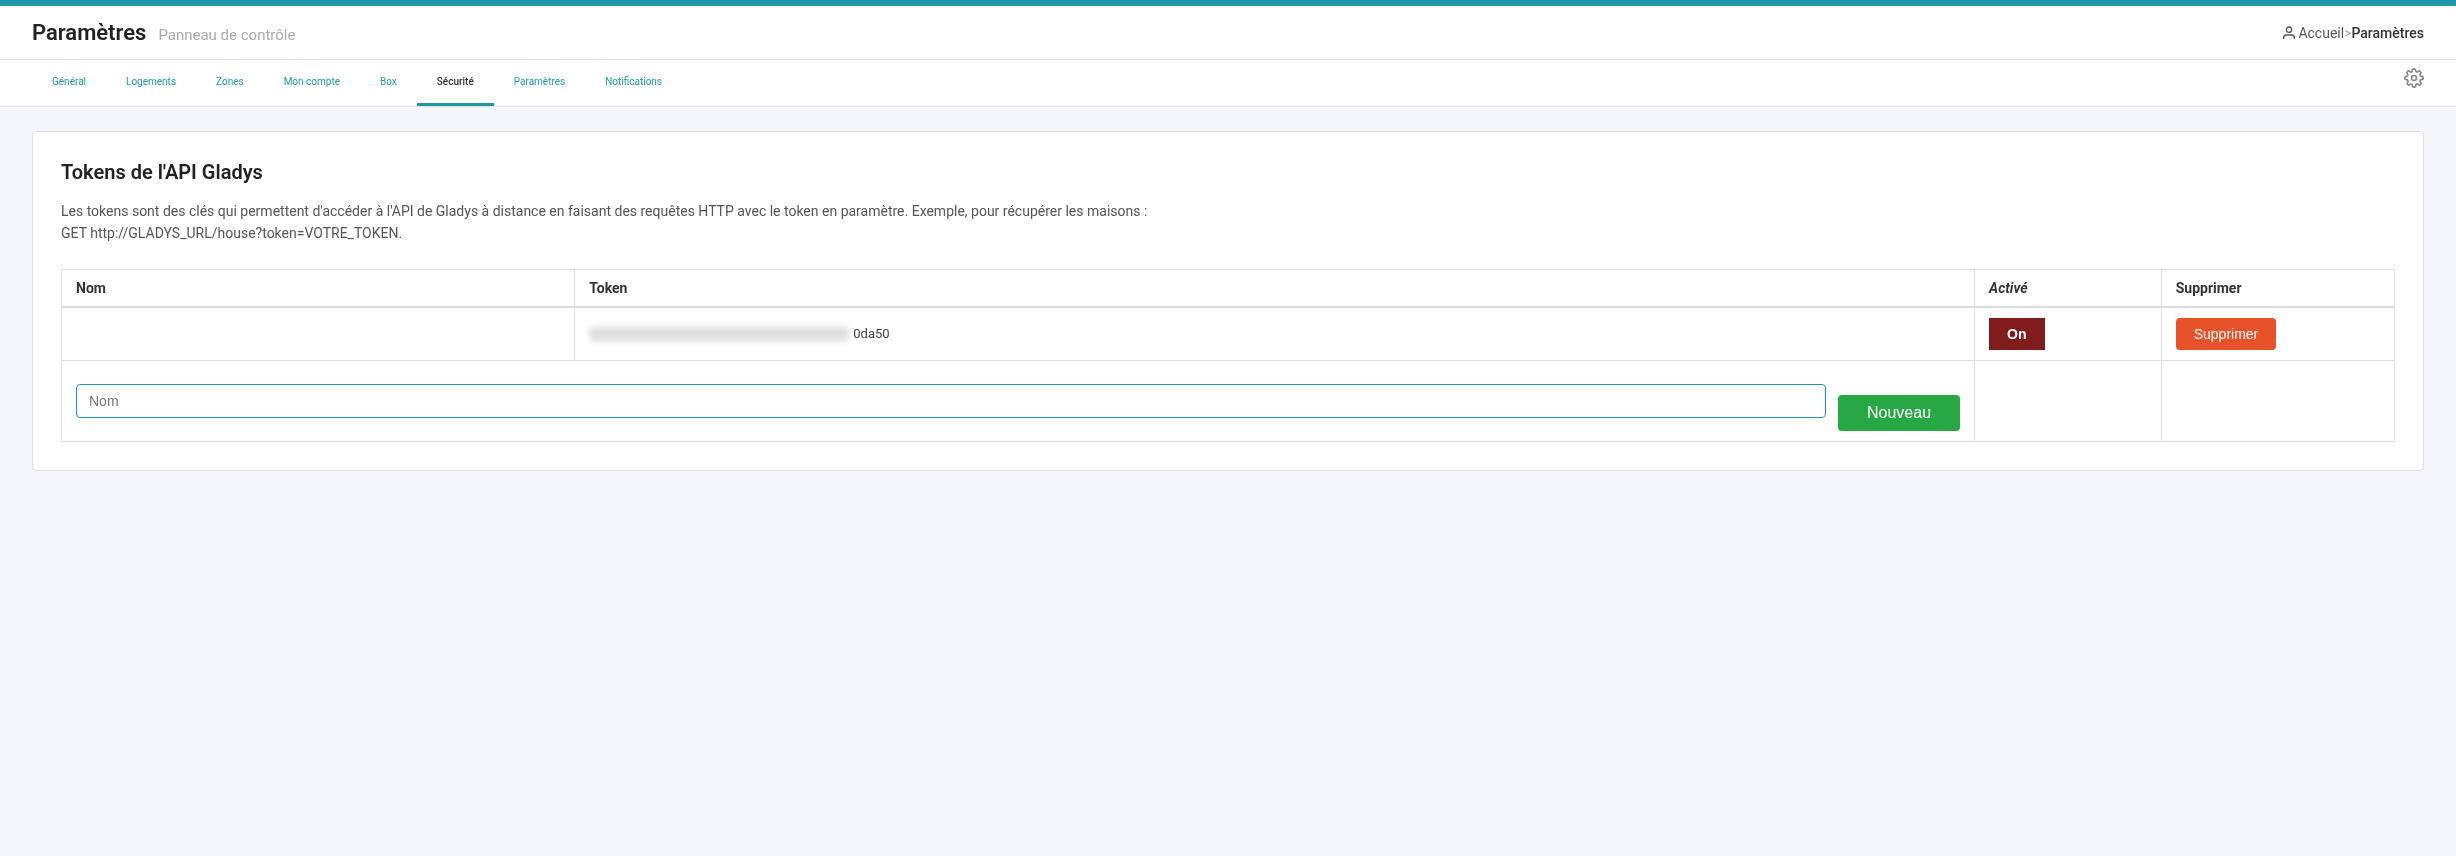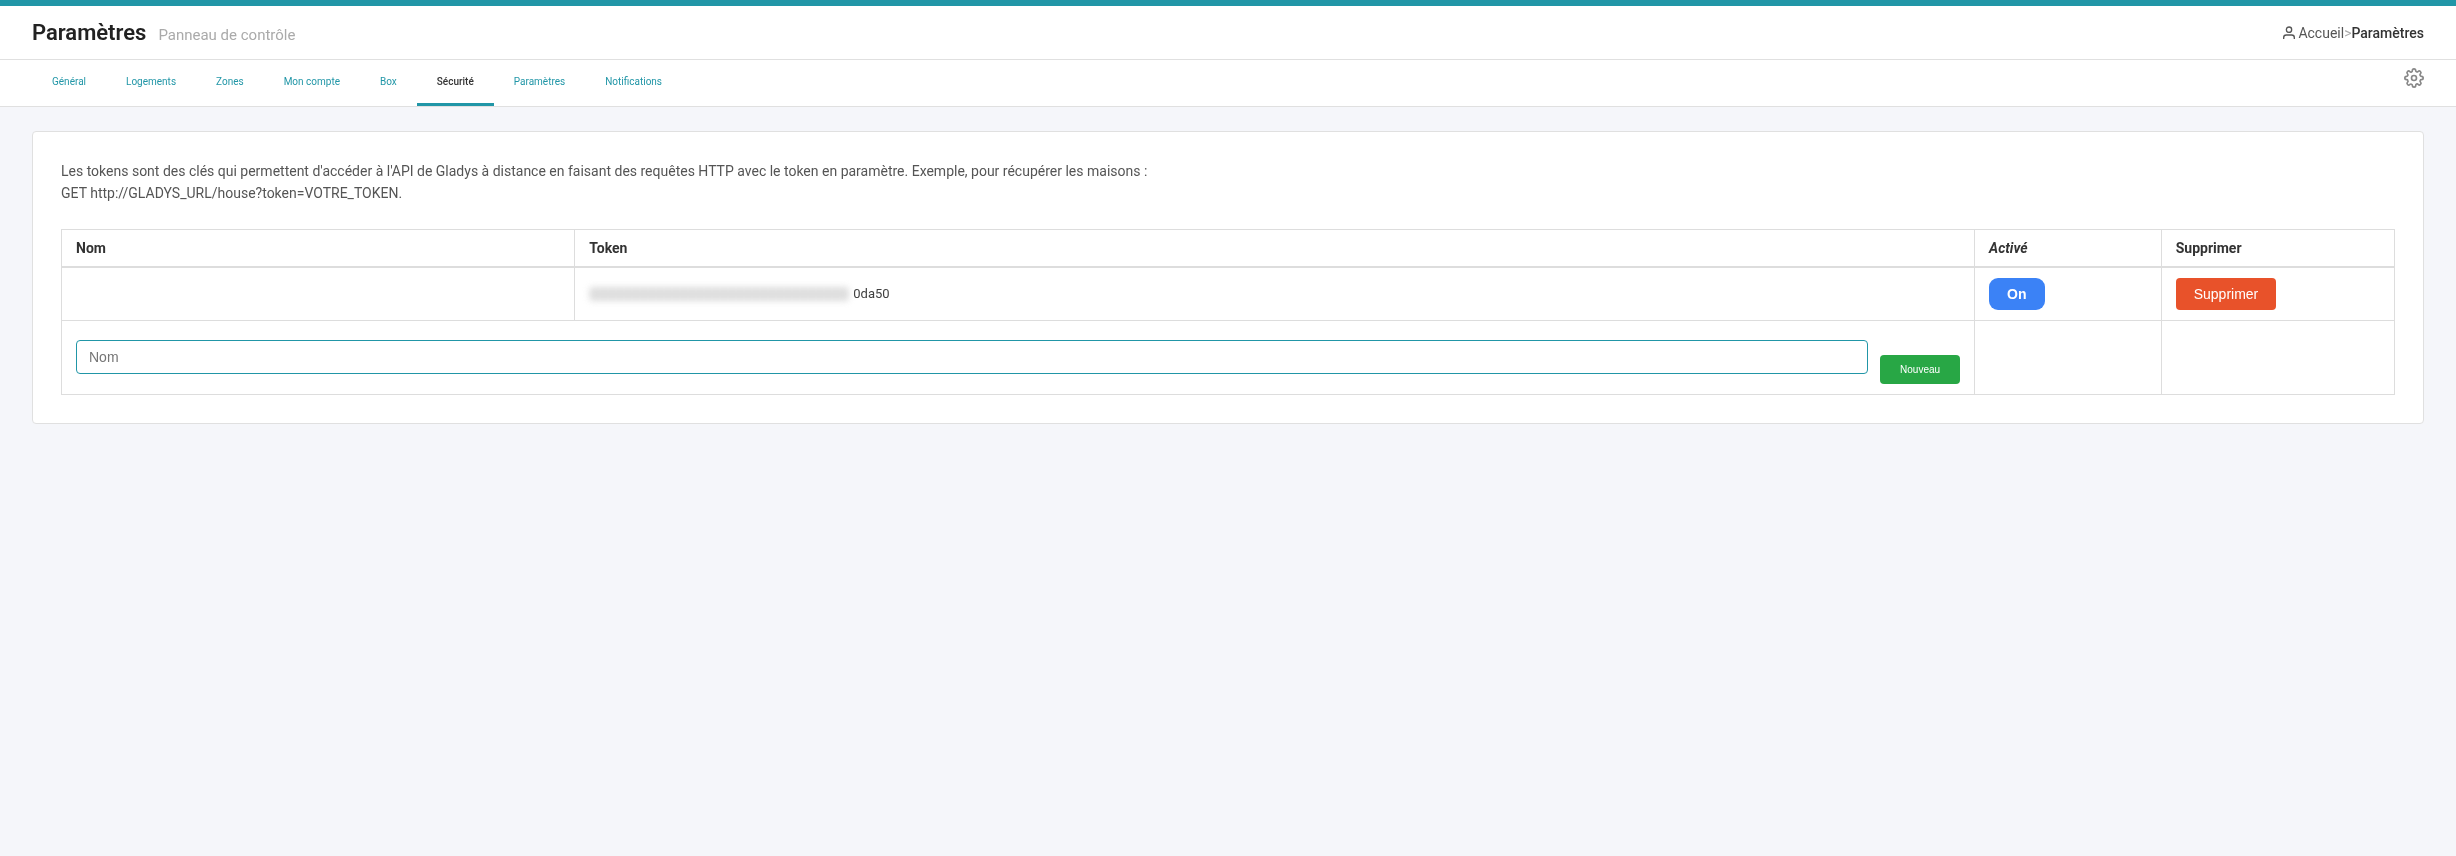--- a/index.html
+++ b/index.html
@@ -167,46 +167,46 @@
       border-radius: 3px;
       filter: blur(3px);
       opacity: 0.7;
     }
     .token-suffix {
       color: #404040;
       font-size: 13px;
     }
 
     .btn-on {
-      background: #3b82f6;
+      background: #7f1d1d;
       color: #fff;
       border: none;
-      border-radius: 9px;
+      border-radius: 0;
       padding: 8px 18px;
       font-size: 14px;
       font-weight: 600;
       cursor: pointer;
     }
     .btn-delete {
       background: #e8522a;
       color: #fff;
       border: none;
       border-radius: 4px;
       padding: 8px 18px;
       font-size: 14px;
       font-weight: 500;
       cursor: pointer;
     }
     .btn-new {
       background: #28a745;
       color: #fff;
       border: none;
       border-radius: 4px;
-      padding: 9px 20px;
-      font-size: 10px;
+      padding: 9px 29px;
+      font-size: 16px;
       font-weight: 500;
       cursor: pointer;
       margin-top: 24px;
     }
 
     .input-nom {
       border: 1px solid #2196a7;
       border-radius: 4px;
       padding: 8px 12px;
       font-size: 14px;
@@ -261,20 +261,21 @@
   <div class="tabs-gear">
     <svg width="20" height="20" viewBox="0 0 24 24" fill="none" stroke="currentColor" stroke-width="2">
       <circle cx="12" cy="12" r="3"></circle>
       <path d="M19.4 15a1.65 1.65 0 0 0 .33 1.82l.06.06a2 2 0 0 1-2.83 2.83l-.06-.06a1.65 1.65 0 0 0-1.82-.33 1.65 1.65 0 0 0-1 1.51V21a2 2 0 0 1-4 0v-.09A1.65 1.65 0 0 0 9 19.4a1.65 1.65 0 0 0-1.82.33l-.06.06a2 2 0 0 1-2.83-2.83l.06-.06A1.65 1.65 0 0 0 4.68 15a1.65 1.65 0 0 0-1.51-1H3a2 2 0 0 1 0-4h.09A1.65 1.65 0 0 0 4.6 9a1.65 1.65 0 0 0-.33-1.82l-.06-.06a2 2 0 0 1 2.83-2.83l.06.06A1.65 1.65 0 0 0 9 4.68a1.65 1.65 0 0 0 1-1.51V3a2 2 0 0 1 4 0v.09a1.65 1.65 0 0 0 1 1.51 1.65 1.65 0 0 0 1.82-.33l.06-.06a2 2 0 0 1 2.83 2.83l-.06.06A1.65 1.65 0 0 0 19.4 9a1.65 1.65 0 0 0 1.51 1H21a2 2 0 0 1 0 4h-.09a1.65 1.65 0 0 0-1.51 1z"></path>
     </svg>
   </div>
 </div>
 
 <div class="main">
   <div class="card">
+    <h2 class="card-title">Tokens de l'API Gladys</h2>
     <p class="card-description">Les tokens sont des clés qui permettent d'accéder à l'API de Gladys à distance en faisant des requêtes HTTP avec le token en paramètre. Exemple, pour récupérer les maisons : GET http://GLADYS_URL/house?token=VOTRE_TOKEN.</p>
 
     <table class="token-table">
       <thead>
         <tr>
           <th class="col-nom">Nom</th>
           <th class="col-token">Token</th>
           <th class="col-active">Activé</th>
           <th class="col-delete">Supprimer</th>
         </tr>

